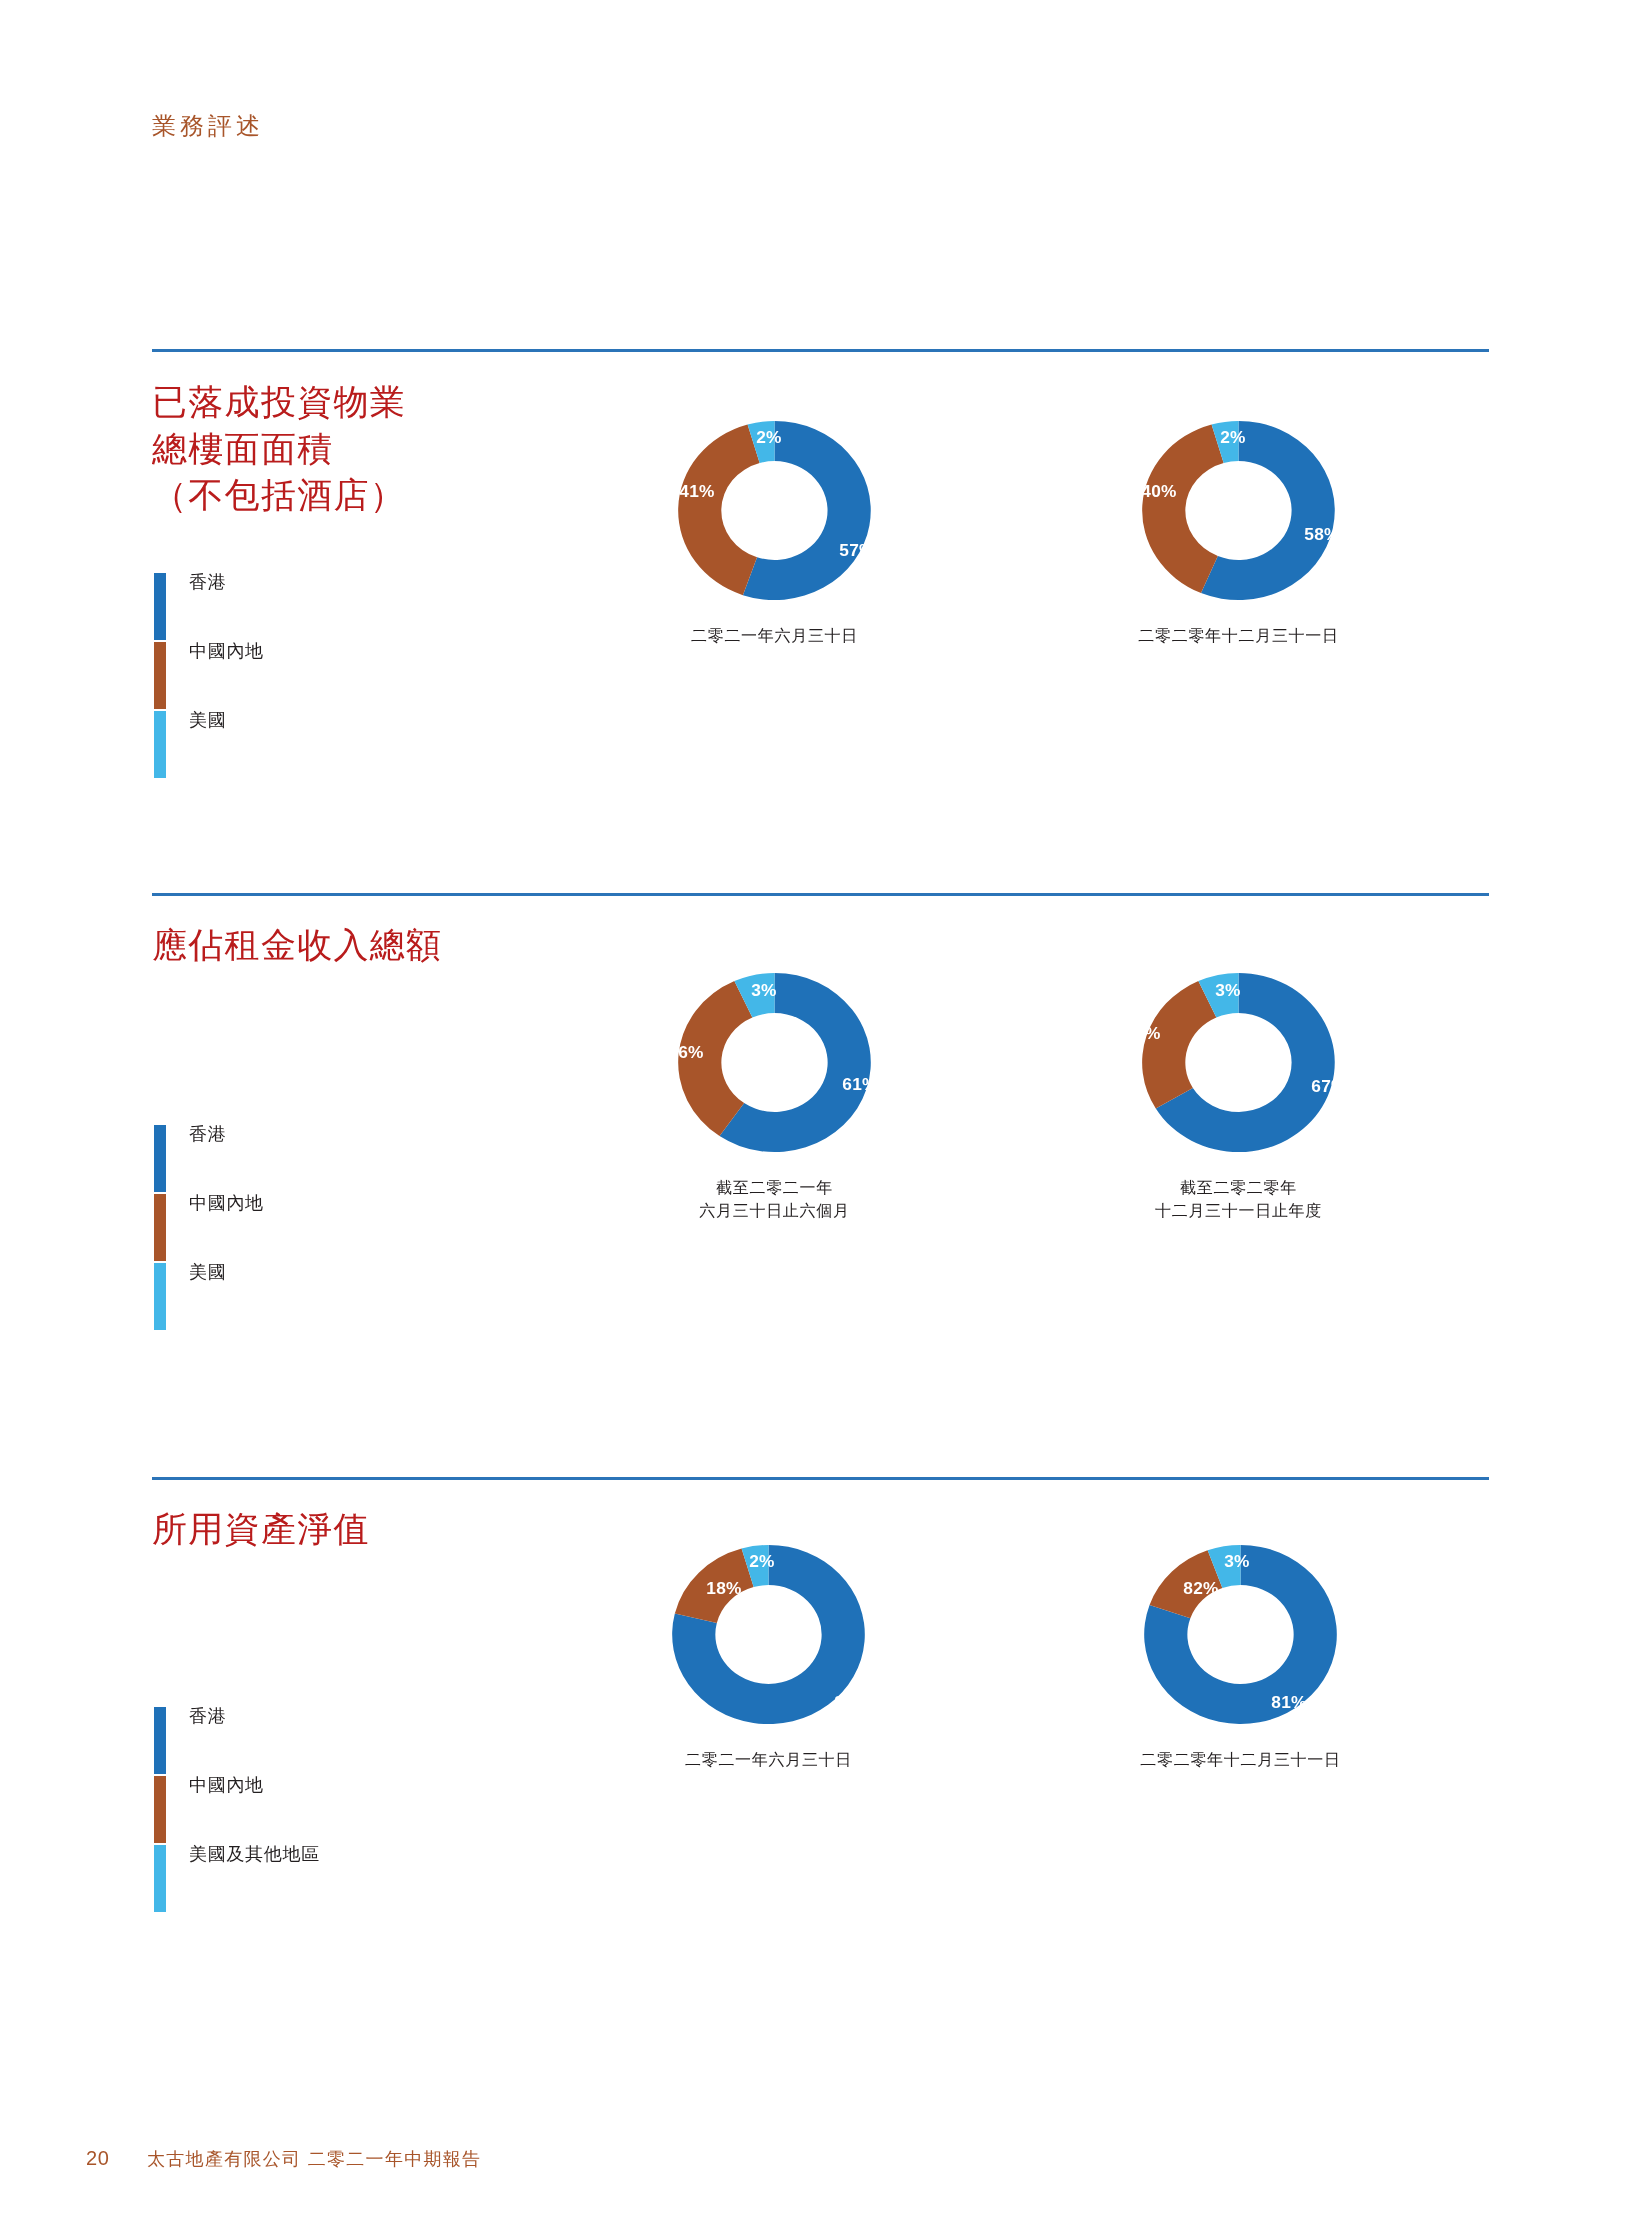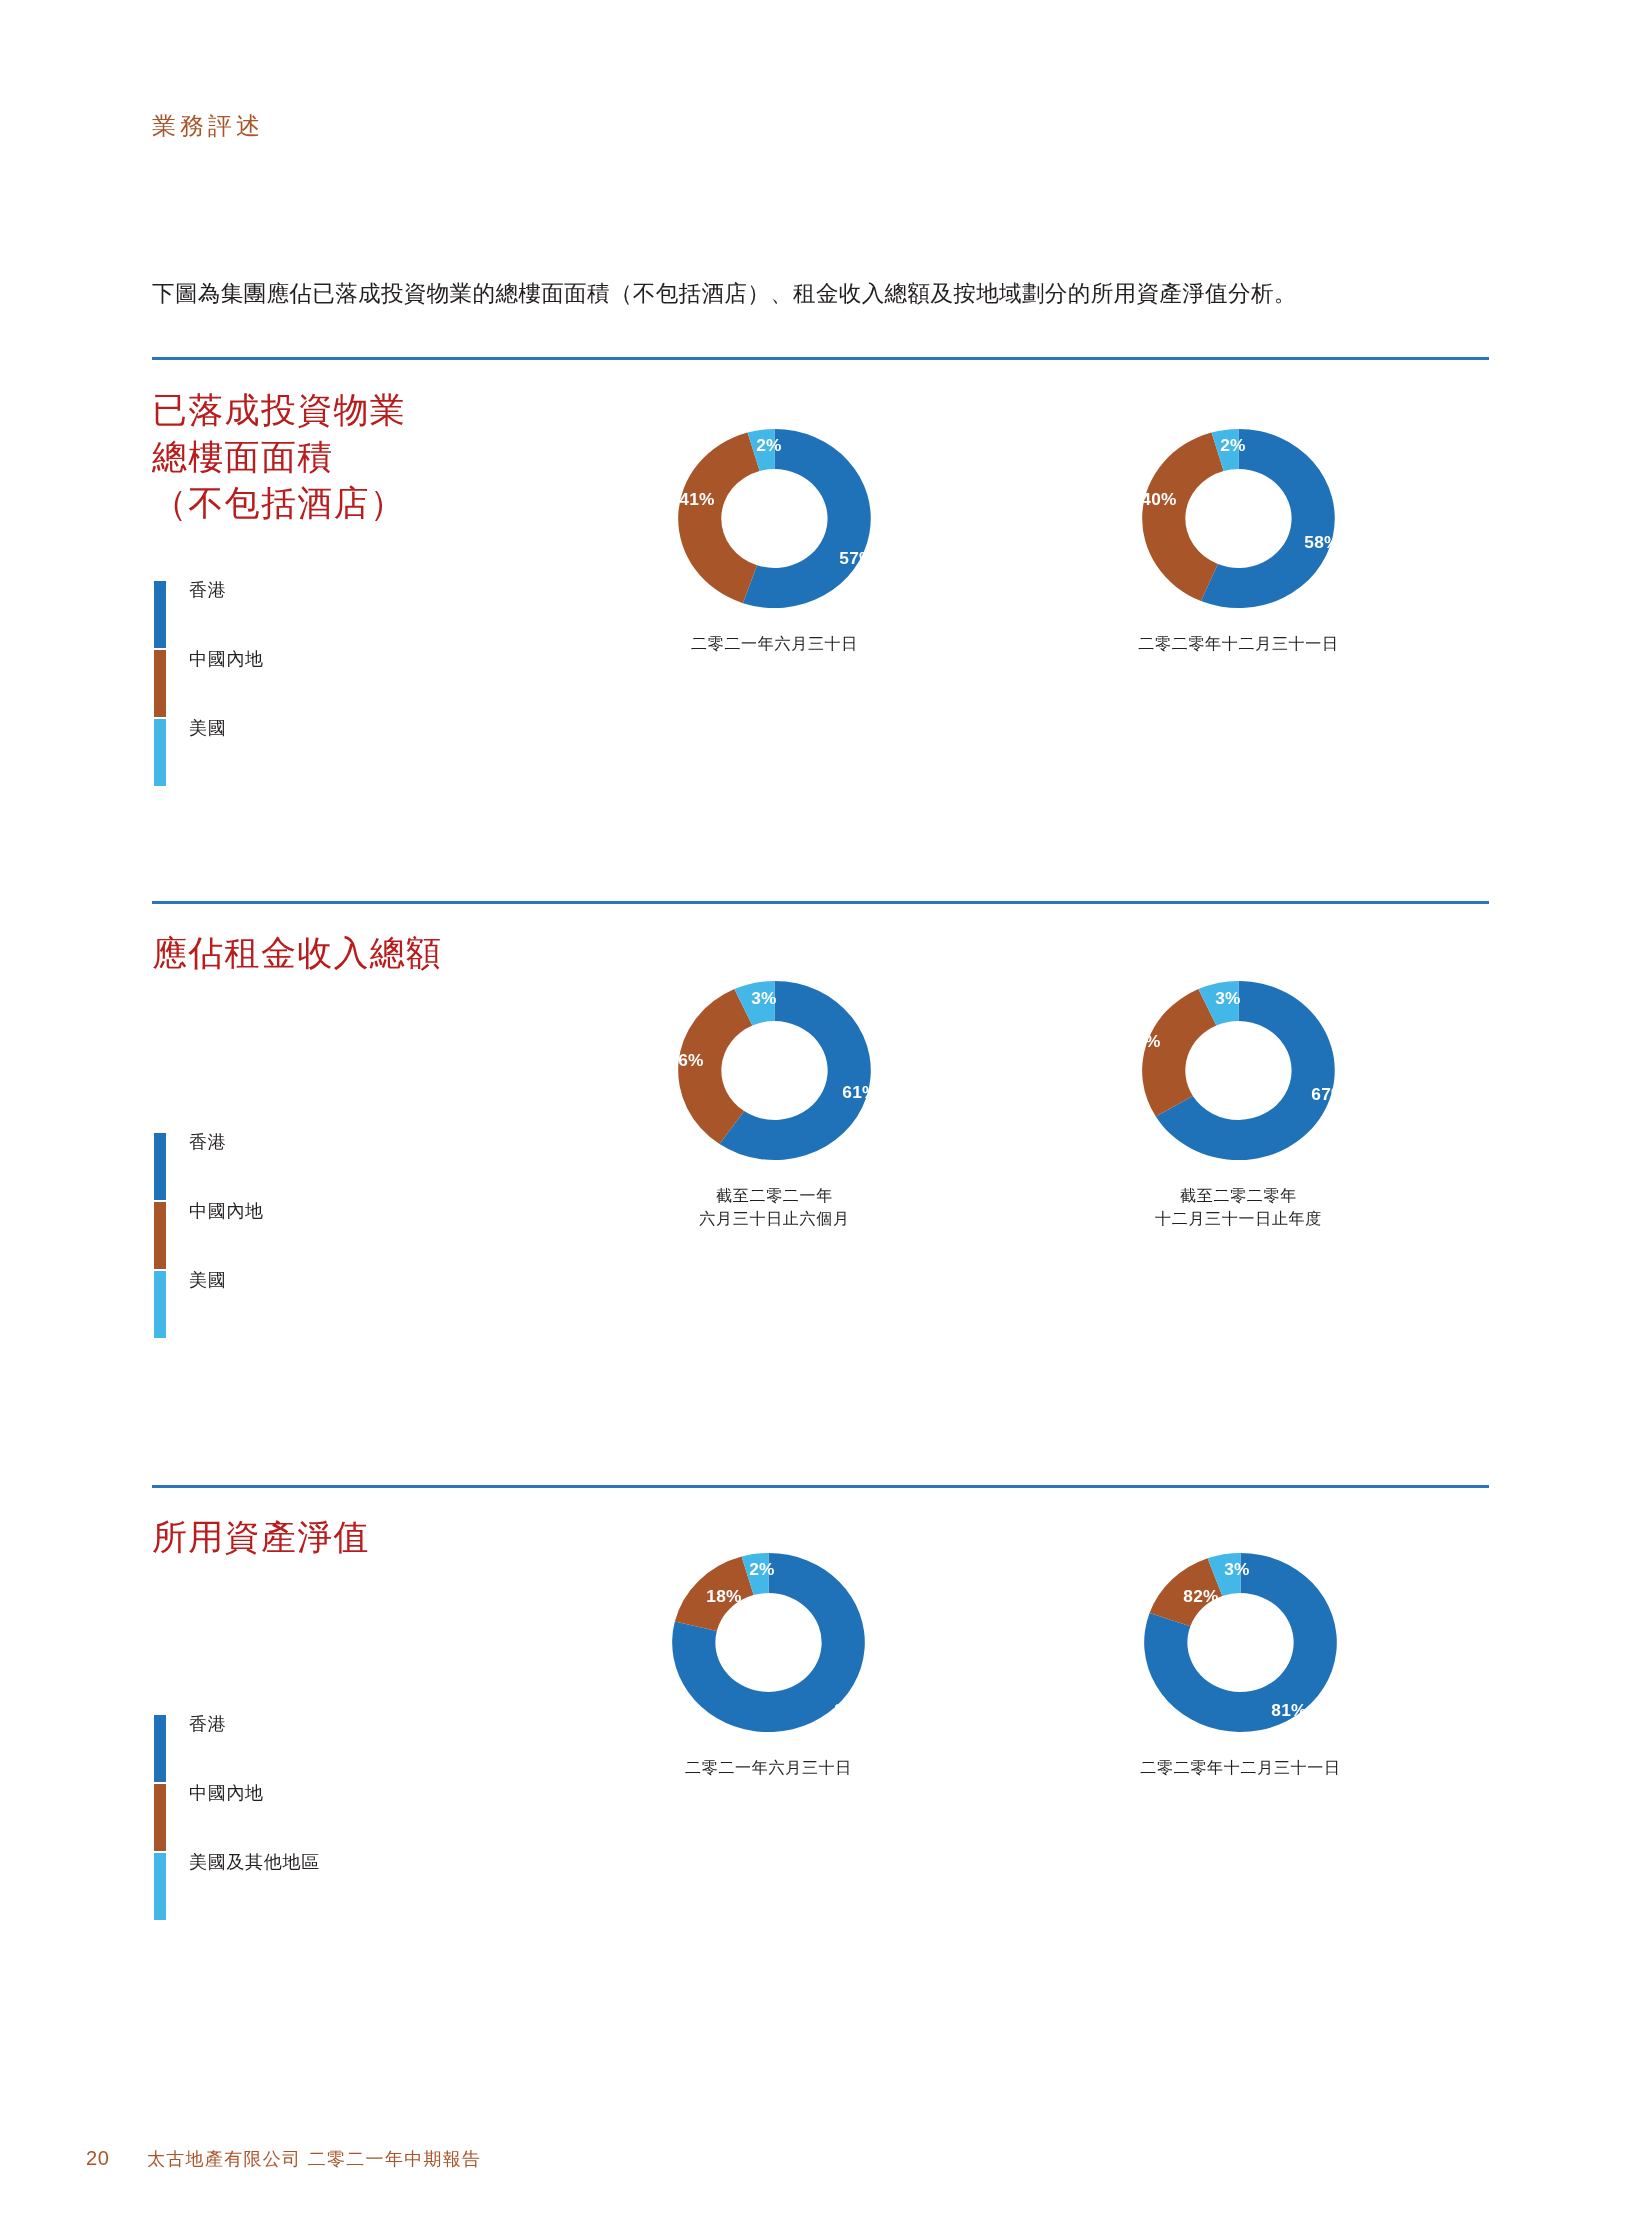--- a/index.html
+++ b/index.html
@@ -12,21 +12,21 @@
     height: 2239px;
     position: relative;
     font-family: "Liberation Sans", "DejaVu Sans", sans-serif;
     color: #231f20;
     overflow: hidden;
   }
 
   .page {
     position: absolute;
     inset: 0;
-    padding: 16px;
+    padding: 8px;
   }
 
   
   .running-head {
     position: absolute;
     left: 152px;
     top: 110px;
     font-size: 24px;
     letter-spacing: 4px;
     color: #a8552a;
@@ -157,21 +157,20 @@
     margin-top: 20px;
   }
 </style>
 </head>
 <body>
 
 <div class="page">
 
   <div class="running-head">業務評述</div>
 
-  <p class="intro">下圖為集團應佔已落成投資物業的總樓面面積（不包括酒店）、租金收入總額及按地域劃分的所用資產淨值分析。</p>
 
   <div class="section">
     <div class="section-rule" style="top:341px;"></div>
     <div class="section-title" style="top:371px;">已落成投資物業
 總樓面面積
 （不包括酒店）</div>
 
     <div class="legend" style="top:565px;">
       <div class="legend-row">
         <span class="legend-swatch hk"></span>

